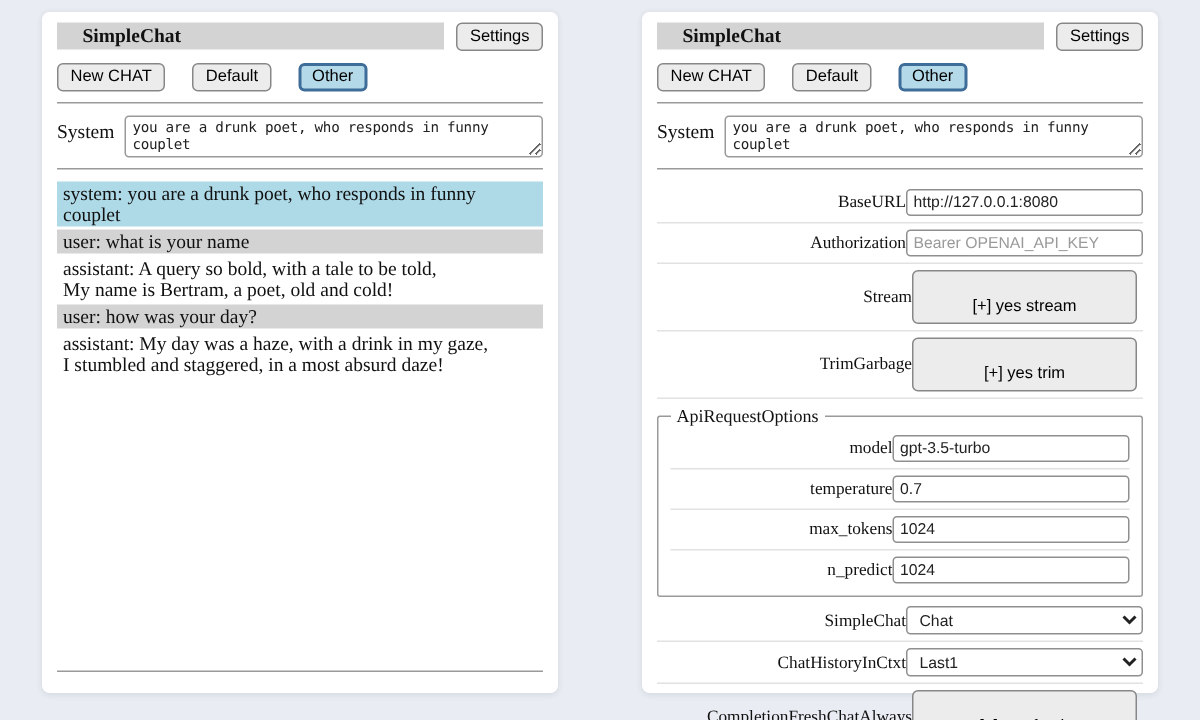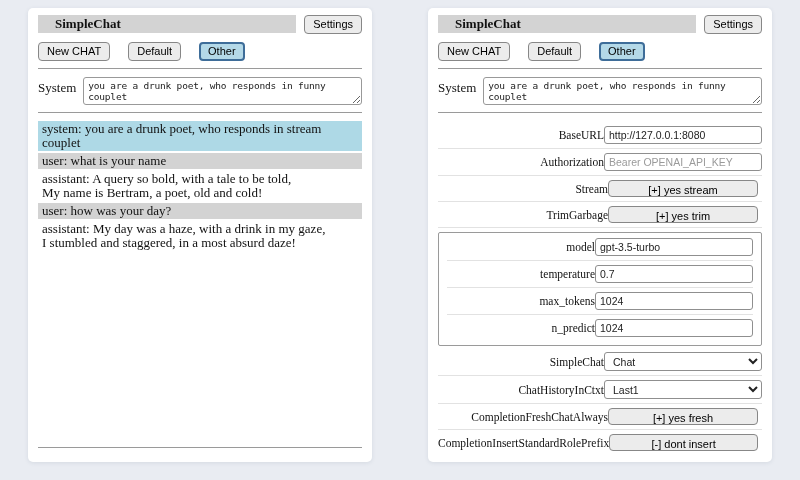--- a/index.html
+++ b/index.html
@@ -54,21 +54,21 @@
   .settings-list{margin-top:3px;}
   .srow{
     display:flex;justify-content:flex-end;align-items:center;
     padding:4px 0;border-bottom:1px solid #e2e2e2;
   }
   .srow:last-child{border-bottom:0;}
   .srow label{font-size:11.5px;white-space:nowrap;}
   .ctl-input,.ctl-select{width:158px;height:18px;border:1px solid #8f8f8f;border-radius:3px;
     font:10.5px "Liberation Sans",sans-serif;padding:1px 4px;color:#222;background:#fff;}
   .ctl-input::placeholder{color:#9a9a9a;opacity:1;}
-  .ctl-btn{width:150px;height:17px;padding:3px 4px;margin-right:4px;}
+  .ctl-btn{width:150px;height:17px;padding:17px 4px;margin-right:4px;}
   .ctl-select{width:158px;height:19px;}
   fieldset.api-opts{
     border:1px solid #9a9a9a;border-radius:2px;margin:4px 0 2px;padding:1px 8px 4px;
   }
   fieldset.api-opts legend{font-size:12px;padding:0 4px;}
 </style>
 </head>
 <body>
 
 <section class="panel">
@@ -86,21 +86,21 @@
   <hr>
 
   <div class="system-row">
     <label>System</label>
     <textarea class="system-input" style="">you are a drunk poet, who responds in funny couplet</textarea>
   </div>
 
   <hr>
 
   <div class="chat-area">
-    <div class="msg system">system: you are a drunk poet, who responds in stream couplet</div>
+    <div class="msg system">system: you are a drunk poet, who responds in funny couplet</div>
     <div class="msg user">user: what is your name</div>
     <div class="msg assistant">assistant: A query so bold, with a tale to be told,
 My name is Bertram, a poet, old and cold!</div>
     <div class="msg user">user: how was your day?</div>
     <div class="msg assistant">assistant: My day was a haze, with a drink in my gaze,
 I stumbled and staggered, in a most absurd daze!</div>
   </div>
 
   <div class="spacer"></div>
   <hr>
@@ -140,20 +140,21 @@
     <div class="srow">
       <label>Stream</label>
       <button class="btn ctl-btn">[+] yes stream</button>
     </div>
     <div class="srow">
       <label>TrimGarbage</label>
       <button class="btn ctl-btn">[+] yes trim</button>
     </div>
 
     <fieldset class="api-opts">
+      <legend>ApiRequestOptions</legend>
       <div class="srow">
         <label>model</label>
         <input class="ctl-input" value="gpt-3.5-turbo" style="">
       </div>
       <div class="srow">
         <label>temperature</label>
         <input class="ctl-input" value="0.7" style="">
       </div>
       <div class="srow">
         <label>max_tokens</label>

